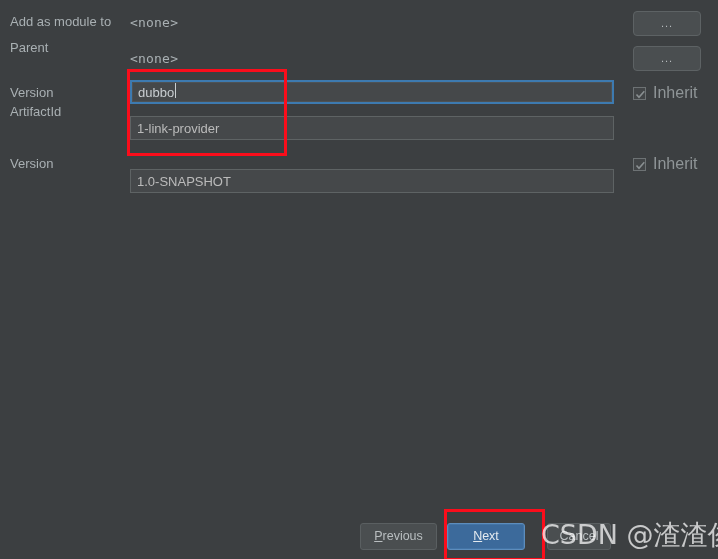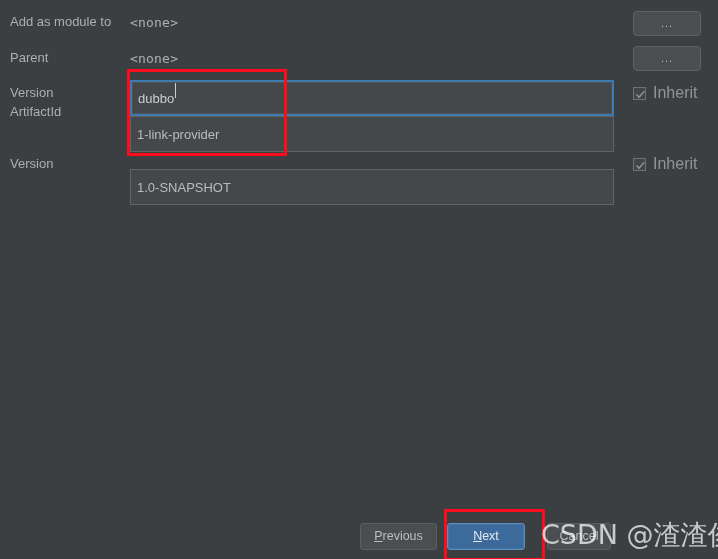--- a/index.html
+++ b/index.html
@@ -34,21 +34,21 @@
     font-size: 13px;
     line-height: 16px;
     letter-spacing: 0.2px;
     white-space: nowrap;
   }
 
   .text-input {
     position: absolute;
     left: 130px;
     width: 484px;
-    height: 36px;
+    height: 24px;
     box-sizing: border-box;
     background: #45484a;
     border: 1px solid #5e6364;
     color: #bbbbbb;
     font-size: 13px;
     line-height: 22px;
     padding: 0 0 0 6px;
     outline: none;
     border-radius: 0;
     font-family: "Liberation Sans", sans-serif;
@@ -157,21 +157,21 @@
 </style>
 </head>
 <body>
 
 <div id="root">
 
   <div class="form-label" style="top:14px">Add as module to</div>
   <div class="none-value" style="top:15px">&lt;none&gt;</div>
   <button class="browse-btn" style="top:11px">...</button>
 
-  <div class="form-label" style="top:50px">Parent</div>
+  <div class="form-label" style="top:40px">Parent</div>
   <div class="none-value" style="top:51px">&lt;none&gt;</div>
   <button class="browse-btn" style="top:46px">...</button>
 
   <div class="form-label" style="top:85px">Version</div>
   <input class="text-input focused" style="top: 80px;" value="dubbo">
   <div class="caret"></div>
   <div class="inherit-row" style="top:86px">
     <span class="cbox">
       <svg width="11" height="11" viewBox="0 0 11 11">
           <path d="M1.5 5.5 L4 8.3 L9.3 2.3" stroke="#8a9092" stroke-width="1.6" fill="none"></path>

